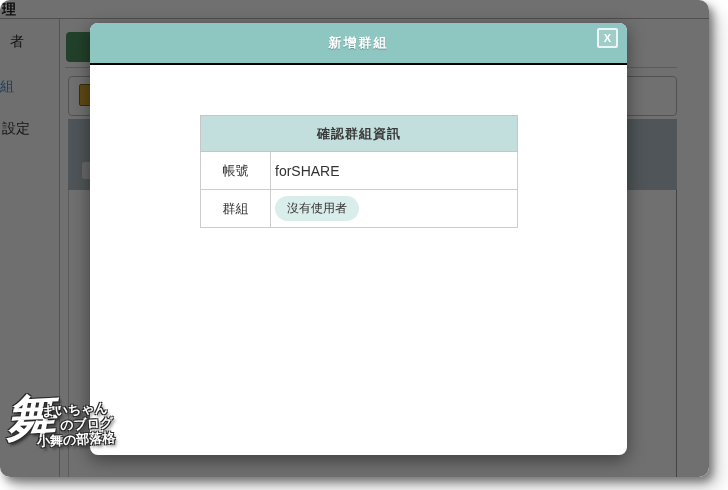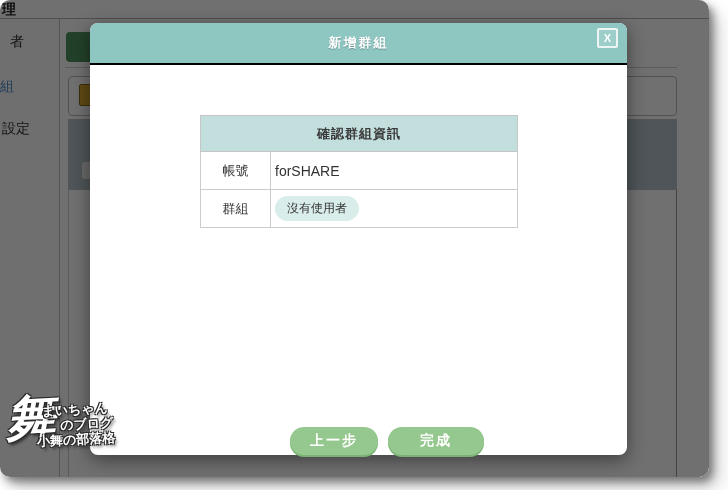--- a/index.html
+++ b/index.html
@@ -126,24 +126,20 @@
         </tr>
         <tr>
           <td class="cell-label">群組</td>
           <td class="cell-value">
             <span class="badge">沒有使用者</span>
           </td>
         </tr>
       </tbody>
         </table>
 
-      <div class="btn-row">
-        <button class="btn btn-back">上一步</button>
-        <button class="btn btn-finish">完成</button>
-      </div>
 
     </div>
   </div>
 
   <div class="watermark">
     <span class="wm-glyph">舞</span>
     <span class="wm-line wm-l1">まいちゃん</span>
     <span class="wm-line wm-l2">のブログ</span>
     <span class="wm-line wm-l3">小舞の部落格</span>
   </div>

